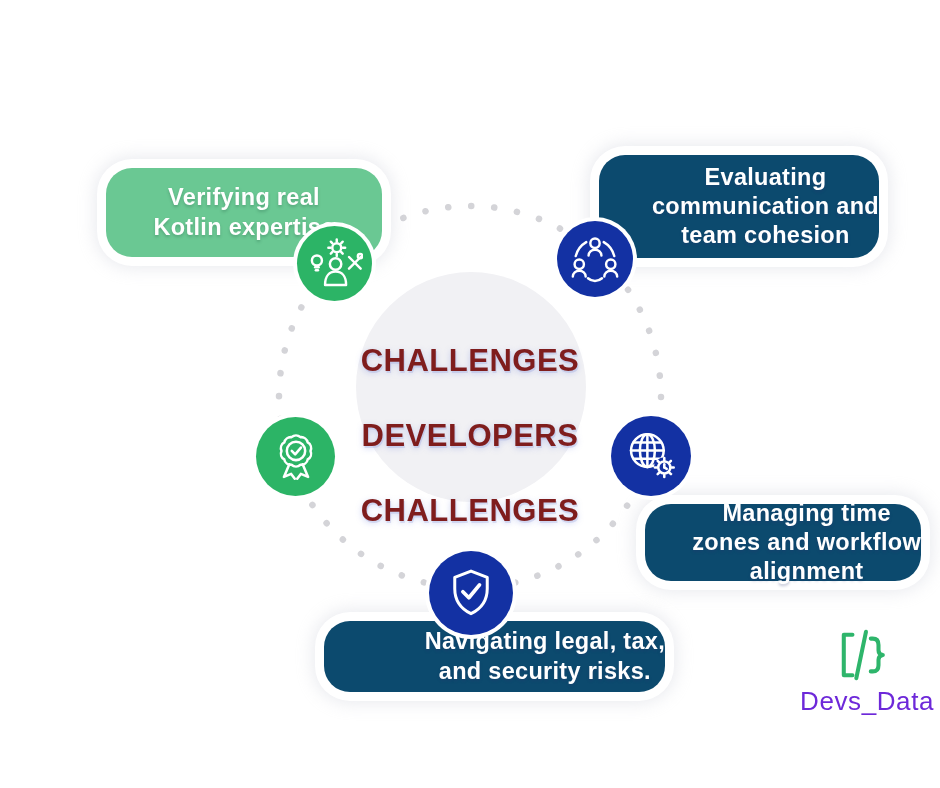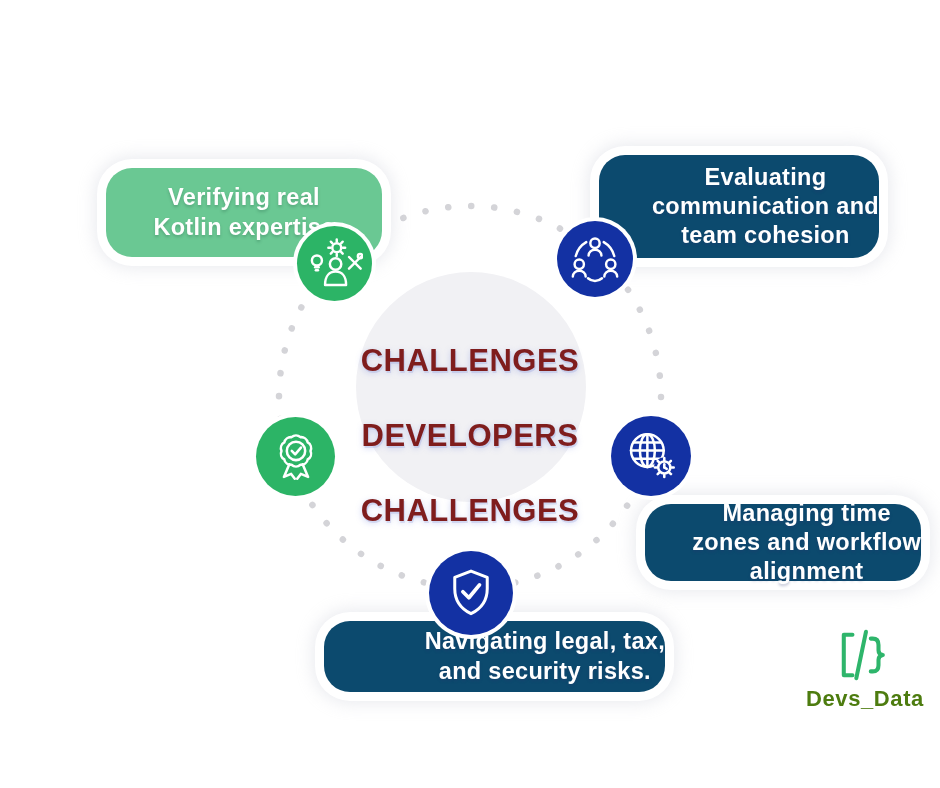--- a/index.html
+++ b/index.html
@@ -57,21 +57,21 @@
   .ic-globe{left:611px;top:416px;width:80px;height:80px;}
   .ic-shield{left:429px;top:551px;width:84px;height:84px;}
   .icon-circle svg{display:block;}
 
   
   .logo{
     position:absolute;left:800px;top:628px;width:130px;text-align:center;
   }
   .logo-symbol{display:block;margin:0 auto 4px auto;}
   .logo-text{
-    font-size:22px;font-weight:bold;color:#4d7c0f;letter-spacing:.6px;
+    font-size:26px;font-weight:normal;color:#6d28d9;letter-spacing:.6px;
   }
 </style>
 </head>
 <body>
 
 <div class="canvas">
 
   <svg class="ring" width="396" height="396">
     <circle cx="198" cy="198" r="191" fill="none" stroke="#d4d4d8" stroke-width="6.5" stroke-linecap="round" stroke-dasharray="0.1 23"></circle>
   </svg>

